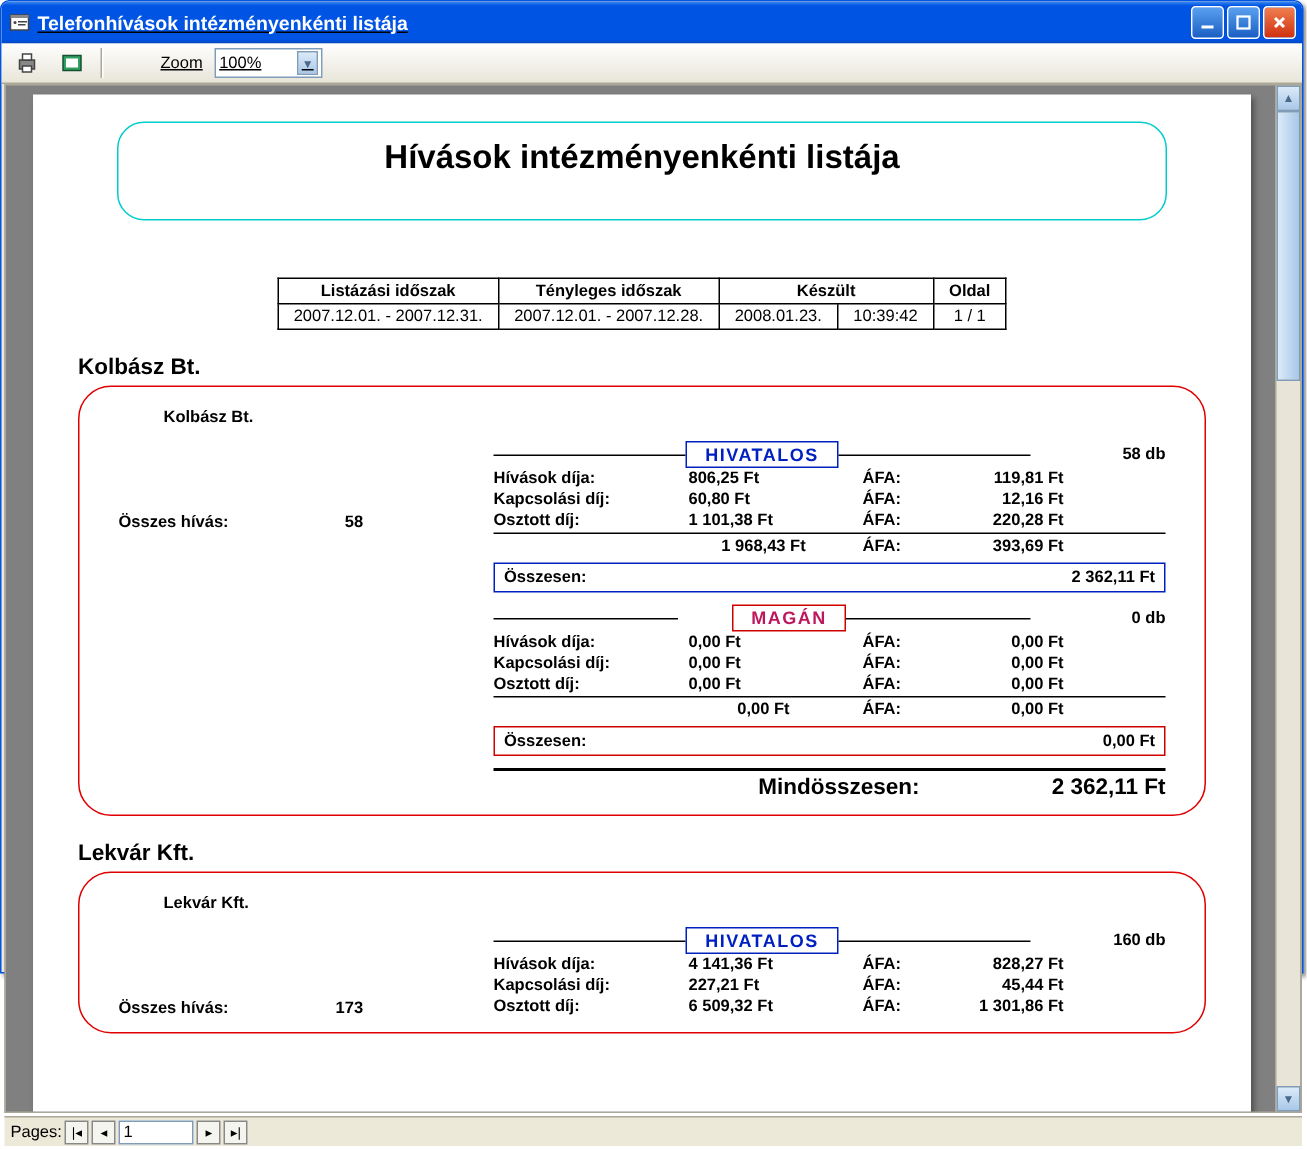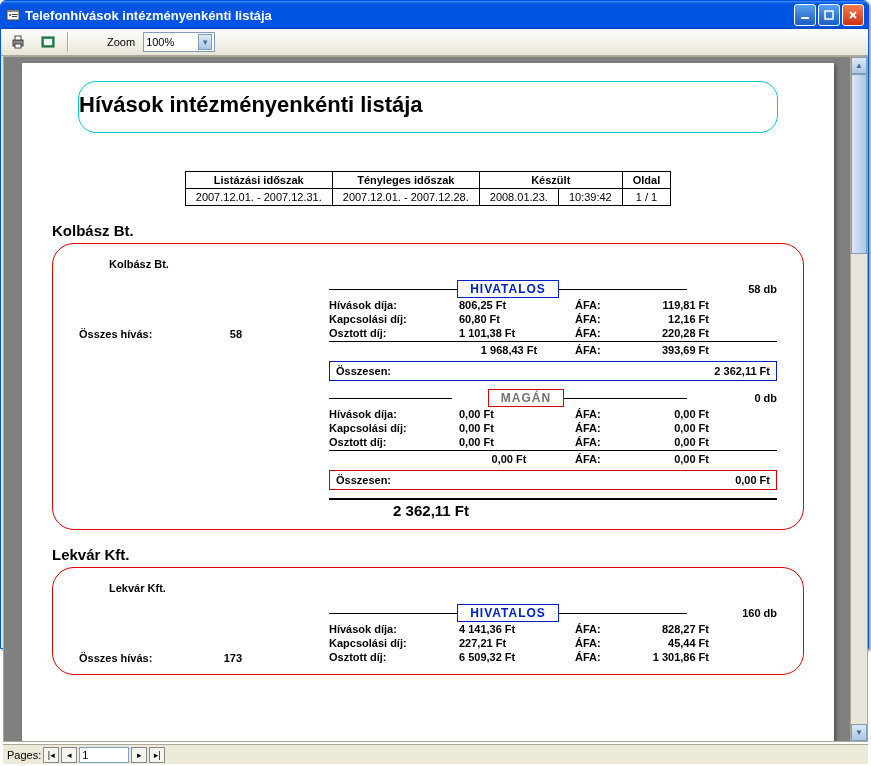--- a/index.html
+++ b/index.html
@@ -1,19 +1,19 @@
 <!DOCTYPE html>
 <html><head>
 <meta charset="utf-8">
 <style>
 * { box-sizing: border-box; margin: 0; padding: 0; }
 body { font-family: Tahoma, Arial, sans-serif; font-size: 11px; background: #fff; width: 871px; height: 766px; overflow: hidden; position: relative; }
 
 
-.window { width: 869px; height: 649px; border: 1px solid #0054e3; border-radius: 6px 6px 0 0; overflow: hidden; background: #ece9d8; box-shadow: 2px 2px 3px rgba(0,0,0,0.4); }
+.window { width: 869px; height: 649px; border: 1px solid #0054e3; border-radius: 6px 6px 0 0; overflow: hidden; background: #ece9d8; box-shadow: 2px 2px 3px rgba(0,0,0,0.4); text-decoration: underline; }
 .titlebar { height: 28px; background: linear-gradient(to bottom, #3c8cf0 0%, #0054e3 10%, #0054e3 90%, #0046c2 100%); display: flex; align-items: center; padding: 0 4px; color: #fff; font-weight: bold; font-size: 13px; }
 .titlebar .icon-app { width: 16px; height: 16px; margin-right: 4px; display: inline-flex; align-items: center; justify-content: center; }
 .titlebar .title { flex: 1; }
 .titlebar .winbtns { display: flex; gap: 2px; }
 .winbtn { width: 22px; height: 22px; border-radius: 3px; display: flex; align-items: center; justify-content: center; font-family: Arial; font-weight: bold; font-size: 13px; color: #fff; border: 1px solid #fff; }
 .winbtn.min, .winbtn.max { background: linear-gradient(to bottom, #5aa0f0, #1a5fc2); }
 .winbtn.close { background: linear-gradient(to bottom, #f08050, #d03010); }
 
 
 .toolbar { height: 27px; background: linear-gradient(to bottom, #fefefe, #e8e5d8); border-bottom: 1px solid #aca899; display: flex; align-items: center; padding: 0 6px; gap: 8px; }
@@ -24,42 +24,42 @@
 .zoom-select .arrow { width: 14px; height: 16px; background: linear-gradient(to bottom,#dbeaf9,#a9c7e8); border:1px solid #7f9db9; display:flex; align-items:center; justify-content:center; font-size:8px; color:#4a6a8a; }
 
 
 .viewer { position: absolute; top: 56px; left: 3px; right: 3px; bottom: 24px; background: #808080; border: 1px solid #aca899; overflow: hidden; }
 .page { position: absolute; top: 6px; left: 18px; width: 812px; height: 1100px; background: #fff; box-shadow: 2px 2px 4px rgba(0,0,0,0.4); padding: 18px 30px; font-family: Arial, sans-serif; }
 .vscroll { position:absolute; right:0; top:0; bottom:0; width:17px; background:#e8e5d8; border-left:1px solid #aca899; }
 .vscroll .sbtn { height:17px; background:linear-gradient(to bottom,#dbeaf9,#a9c7e8); border:1px solid #7f9db9; display:flex; align-items:center; justify-content:center; font-size:8px; color:#4a6a8a; }
 .vscroll .thumb { position:absolute; top:17px; left:0; right:0; height:180px; background:linear-gradient(to right,#dbeaf9,#a9c7e8); border:1px solid #7f9db9; }
 
 
-.report-title-box { margin: 0 auto; width: 700px; border: 1px solid #00cccc; border-radius: 18px; padding: 10px 0 14px 0; }
+.report-title-box { margin: 0 auto; width: 700px; border: 1px solid #00cccc; border-radius: 18px; padding: 10px 0 28px 0; text-align: center; }
 .report-title { font-size: 22px; font-weight: bold; }
 
 .info-table { margin: 38px auto 0 auto; border-collapse: collapse; }
 .info-table th, .info-table td { border: 1px solid #000; padding: 2px 10px; font-size: 11px; text-align: center; }
 .info-table th { font-weight: bold; }
 
 .company-name { font-size: 15px; font-weight: bold; margin: 16px 0 4px 0; }
 .company-box { border: 1px solid #e00000; border-radius: 22px; padding: 14px 26px 10px 26px; position: relative; }
 .company-sub { font-weight: bold; font-size: 11px; margin-left: 30px; margin-bottom: 8px; }
 
 .summary-row { display: flex; }
 .summary-left { width: 250px; padding-top: 50px; font-size: 11px; }
 .summary-left .lab { font-weight: bold; display:inline-block; width:110px; }
 .summary-left .val { font-weight: bold; display:inline-block; width:50px; text-align:right; }
 
 .detail { flex: 1; font-size: 11px; }
 .cat-header { display: flex; align-items: center; margin-top: 2px; }
 .cat-line { flex:1; border-top: 1px solid #000; }
 .cat-badge { border: 1px solid; padding: 1px 12px; font-weight: bold; font-size: 12px; letter-spacing: 1px; }
 .cat-badge.official { border-color: #0020c0; color: #0020c0; }
-.cat-badge.private { border-color: #d00000; color: #737373; margin-left: 36px; }
+.cat-badge.private { border-color: #d00000; color: #be185d; margin-left: 36px; }
 .cat-count { width: 90px; text-align: right; font-weight: bold; }
 
 .fee-row { display: flex; padding: 1px 0; }
 .fee-row .lab { width: 130px; font-weight: bold; }
 .fee-row .amt { width: 100px; text-align: left; font-weight: bold; }
 .fee-row .afalab { width: 60px; text-align: left; padding-left: 16px; font-weight: bold; }
 .fee-row .afaval { width: 90px; text-align: right; font-weight: bold; }
 
 .hline { border-top: 1px solid #000; margin: 1px 0; }
 .subtotal-row { display:flex; padding: 1px 0; }
@@ -243,20 +243,21 @@
                 <span class="afalab">ÁFA:</span>
                 <span class="afaval">0,00 Ft</span>
               </div>
             <div class="total-box private">
                 <span class="lab">Összesen:</span>
                 <span class="val">0,00 Ft</span>
               </div>
 
             <div class="grand-line"></div>
             <div class="grand-row">
+                <span class="lab">Mindösszesen:</span>
                 <span class="val">2 362,11 Ft</span>
               </div>
           </div>
         </div>
       </div>
 
       <div class="company-name">Lekvár Kft.</div>
       <div class="company-box">
         <div class="company-sub">Lekvár Kft.</div>
         <div class="summary-row">

